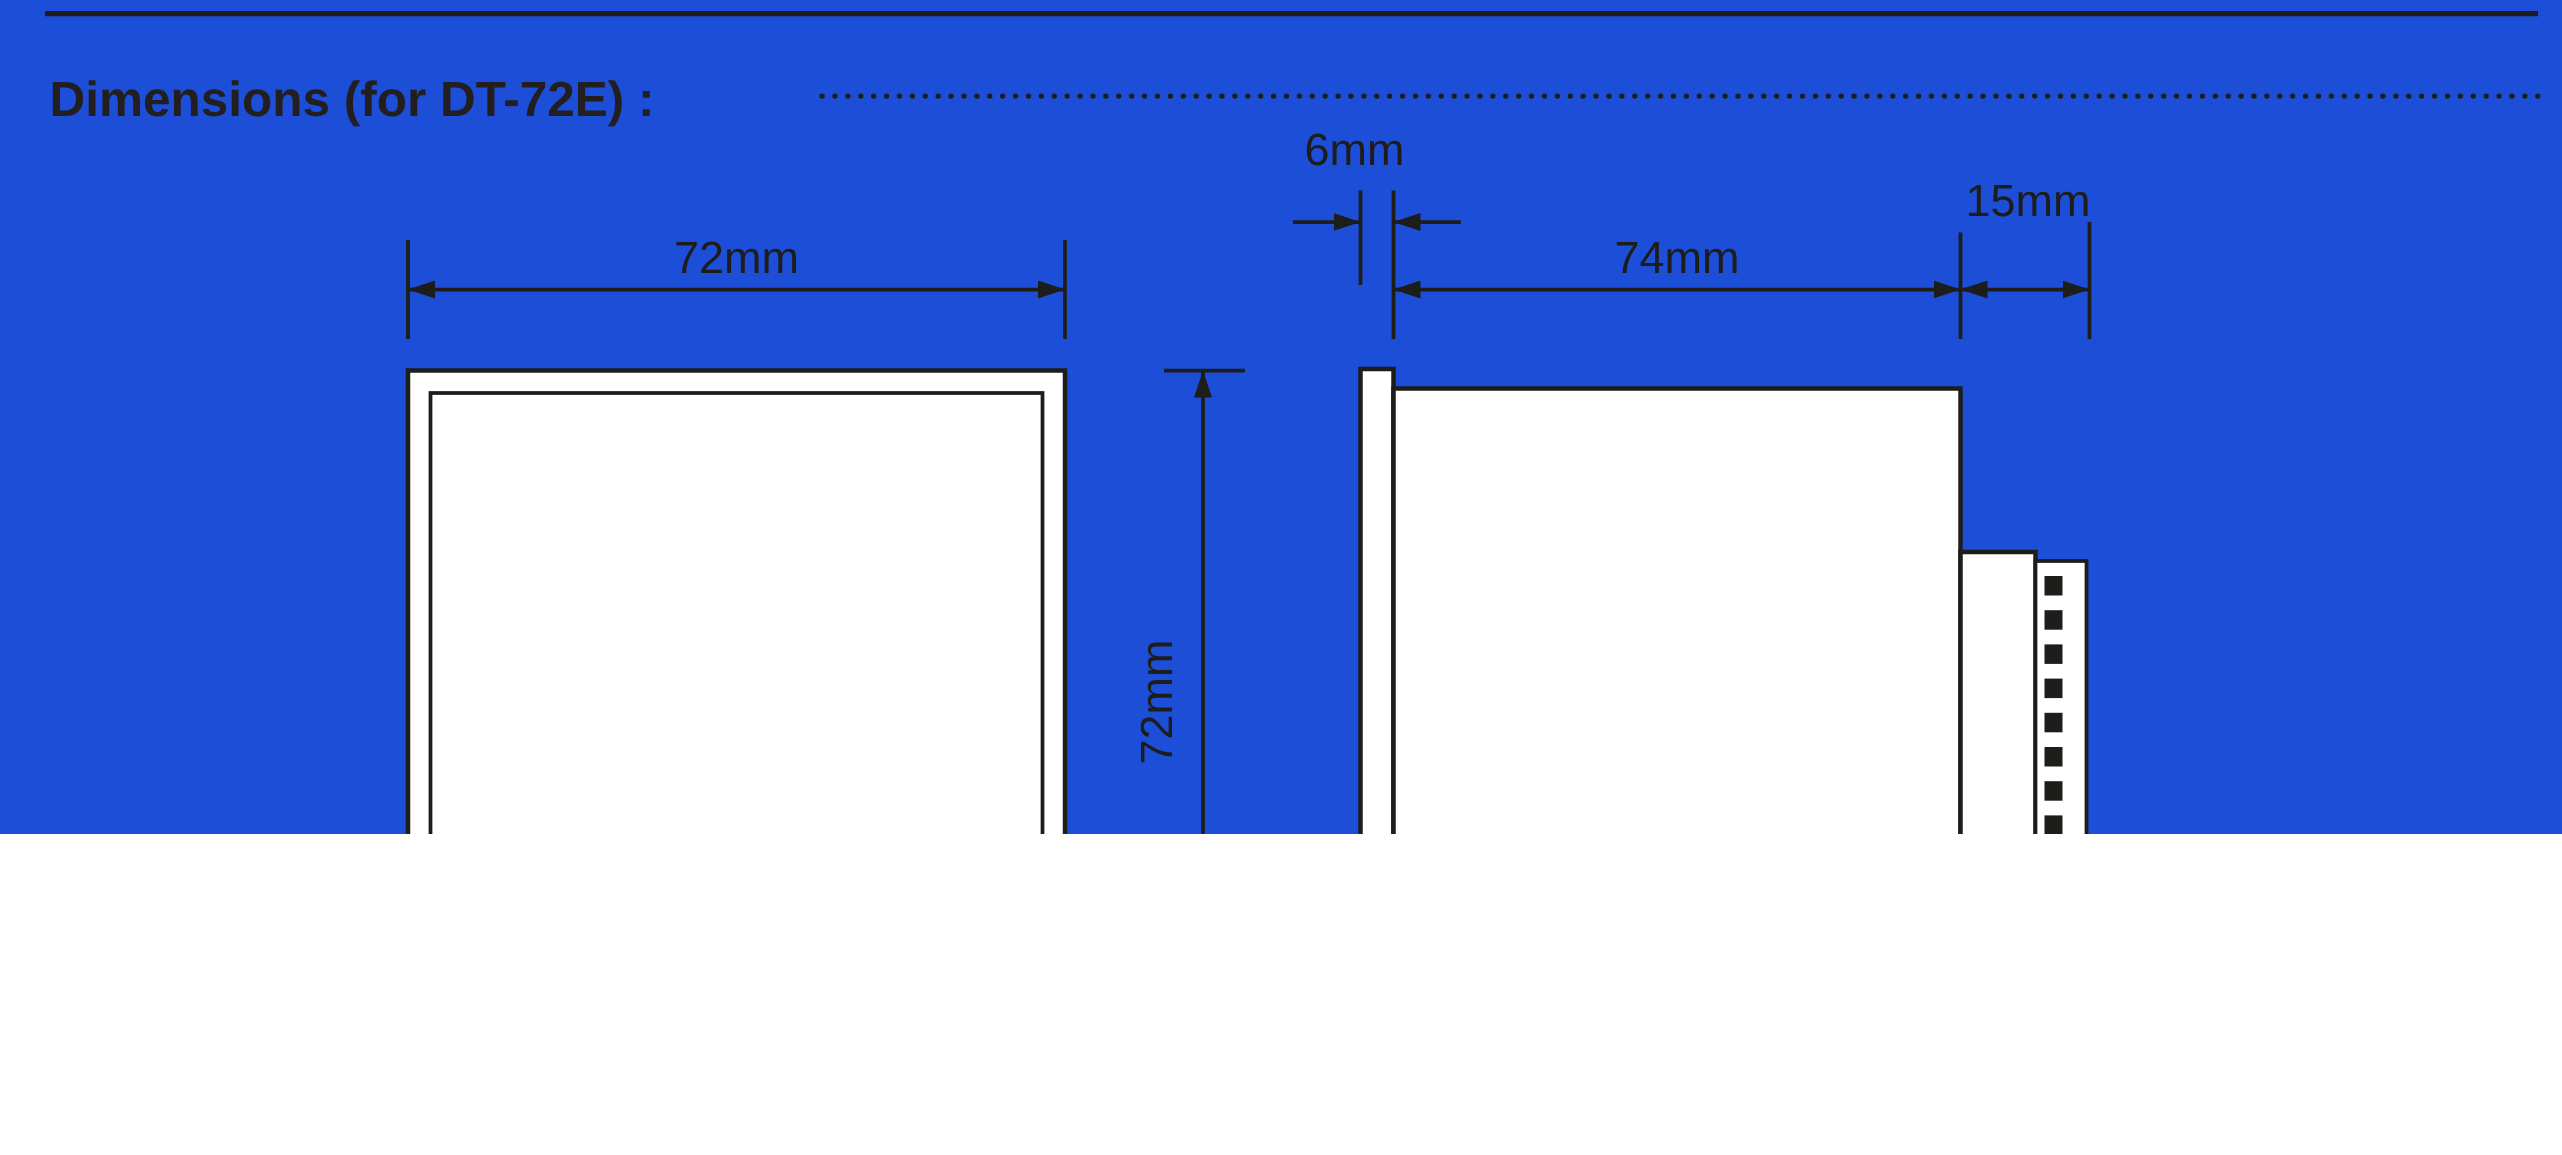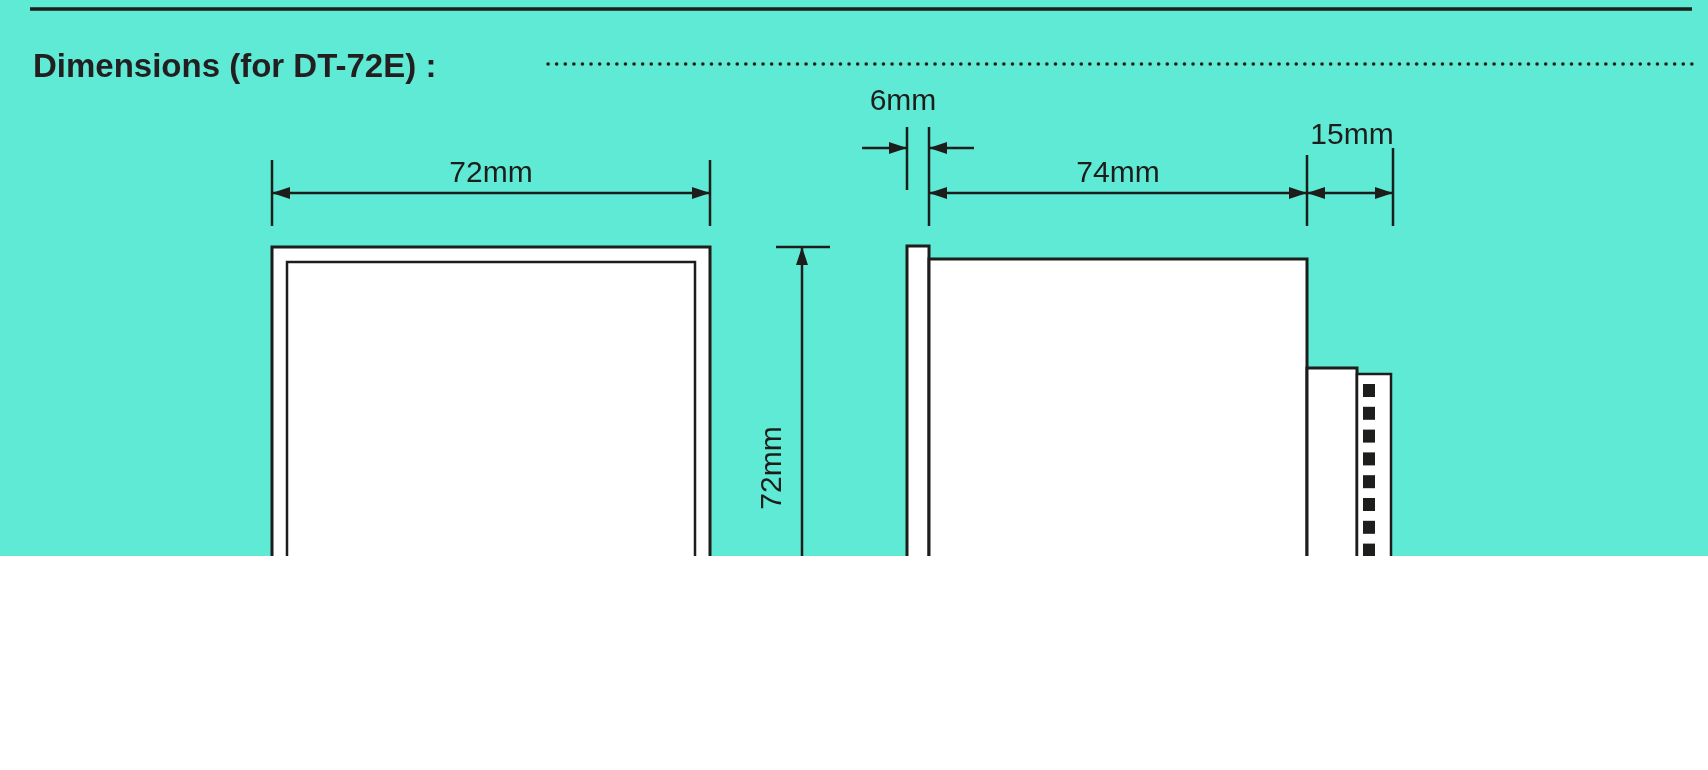--- a/index.html
+++ b/index.html
@@ -1,20 +1,20 @@
 <!DOCTYPE html>
 <html><head>
 <meta charset="utf-8">
 <style>
   html, body { margin: 0; padding: 0; background: #ffffff; }
   .page {
     position: relative;
     width: 1708px;
     height: 556px;
-    background: #5eead4;
+    background: #1d4ed8;
     overflow: hidden;
     font-family: "Liberation Sans", sans-serif;
     text-align: right;
   }
   svg { display: block; }
   .ln   { stroke: #1d1d1b; fill: none; }
   .fillw{ fill: #ffffff; }
   .sw3  { stroke-width: 3; }
   .sw25 { stroke-width: 2.5; }
   .sw35 { stroke-width: 3.5; }

